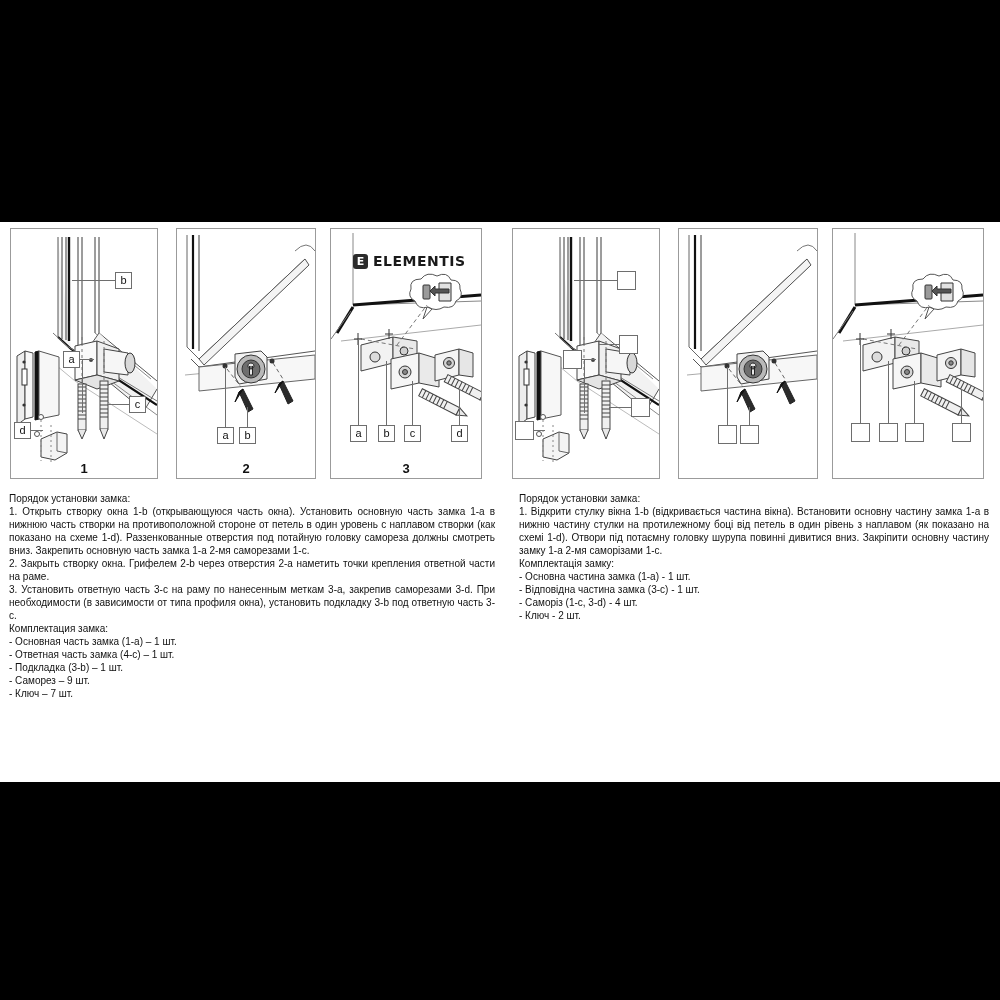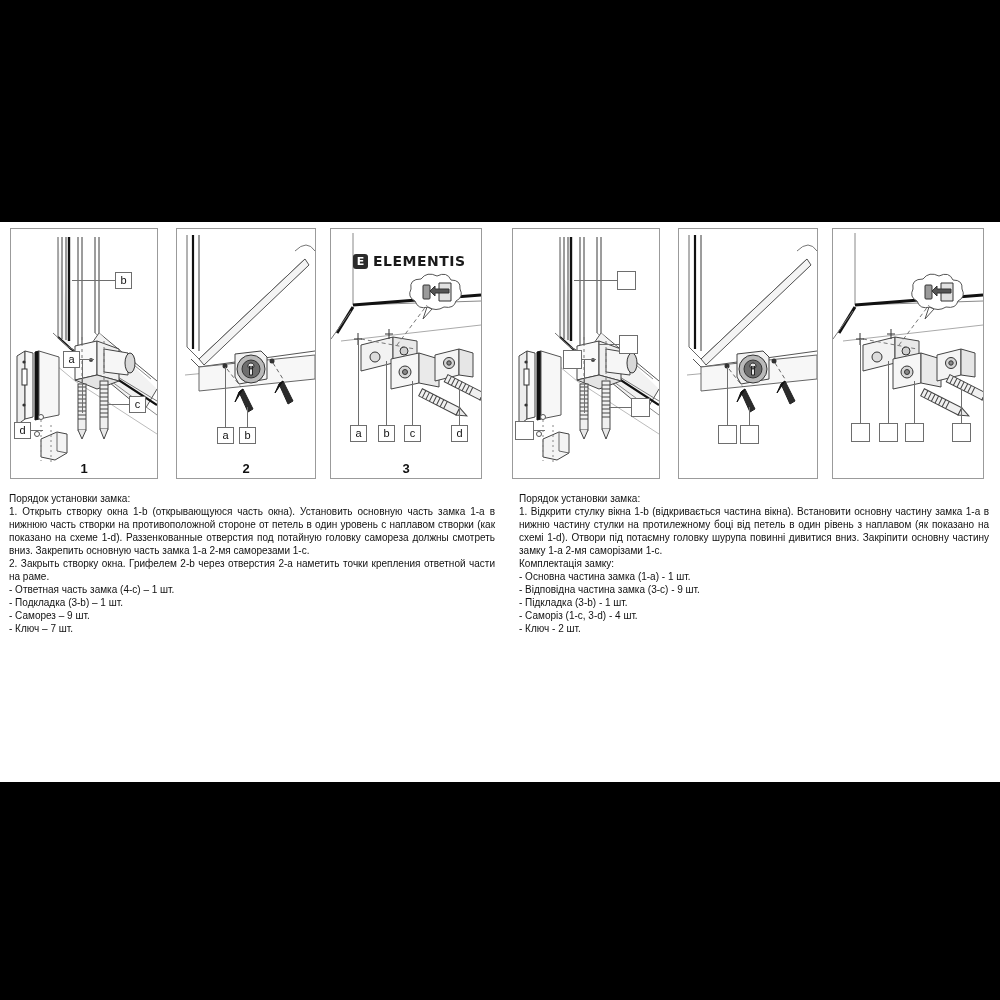--- a/index.html
+++ b/index.html
@@ -443,30 +443,32 @@
       <div class="pnum"></div>
     </div>
   </div>
 
   <div class="cols">
 
     <div class="col colL">
       <p class="plain hdr">Порядок установки замка:</p>
       <p>1. Открыть створку окна 1-b (открывающуюся часть окна). Установить основную часть замка 1-a в нижнюю часть створки на противоположной стороне от петель в один уровень с наплавом створки (как показано на схеме 1-d). Раззенкованные отверстия под потайную головку самореза должны смотреть вниз. Закрепить основную часть замка 1-a 2-мя саморезами 1-c.</p>
       <p>2. Закрыть створку окна. Грифелем 2-b через отверстия 2-a наметить точки крепления ответной части на раме.</p>
+      <p>3. Установить ответную часть 3-c на раму по нанесенным меткам 3-a, закрепив саморезами 3-d. При необходимости (в зависимости от типа профиля окна), установить подкладку 3-b под ответную часть 3-c.</p>
+      <p class="plain">Комплектация замка:</p>
+      <p class="plain">- Основная часть замка (1-a) – 1 шт.</p>
       <p class="plain">- Ответная часть замка (4-c) – 1 шт.</p>
       <p class="plain">- Подкладка (3-b) – 1 шт.</p>
       <p class="plain">- Саморез – 9 шт.</p>
       <p class="plain">- Ключ – 7 шт.</p>
     </div>
 
     <div class="col colR">
       <p class="plain hdr">Порядок установки замка:</p>
       <p>1. Відкрити стулку вікна 1-b (відкривається частина вікна). Встановити основну частину замка 1-a в нижню частину стулки на протилежному боці від петель в один рівень з наплавом (як показано на схемі 1-d). Отвори під потаємну головку шурупа повинні дивитися вниз. Закріпити основну частину замку 1-a 2-мя саморізами 1-c.</p>
       <p class="plain">Комплектація замку:</p>
       <p class="plain">- Основна частина замка (1-a) - 1 шт.</p>
-      <p class="plain">- Відповідна частина замка (3-c) - 9 шт.</p>
-      <p class="plain">- Підкладка (3-b) - 1 шт.</p>
+      <p class="plain">- Відповідна частина замка (3-c) - 1 шт.</p>
       <p class="plain">- Саморіз (1-c, 3-d) - 4 шт.</p>
       <p class="plain">- Ключ - 2 шт.</p>
     </div>
   </div>
 </div>
 
 </body></html>

